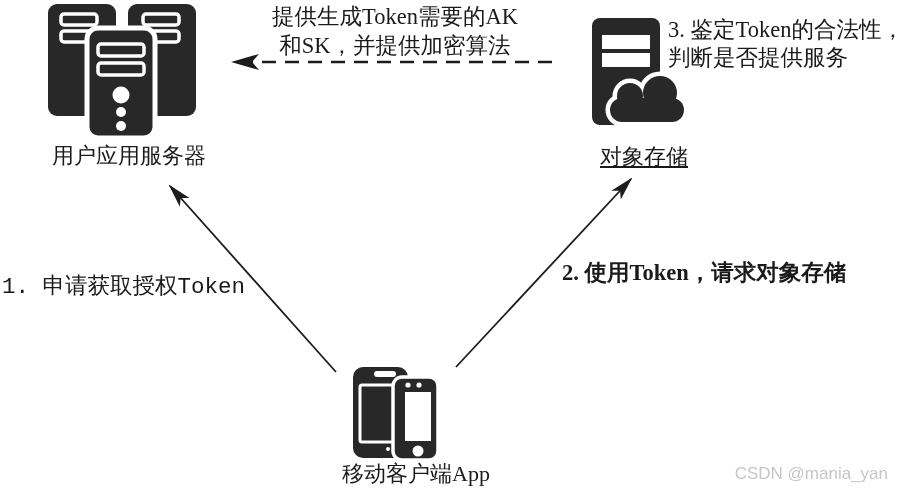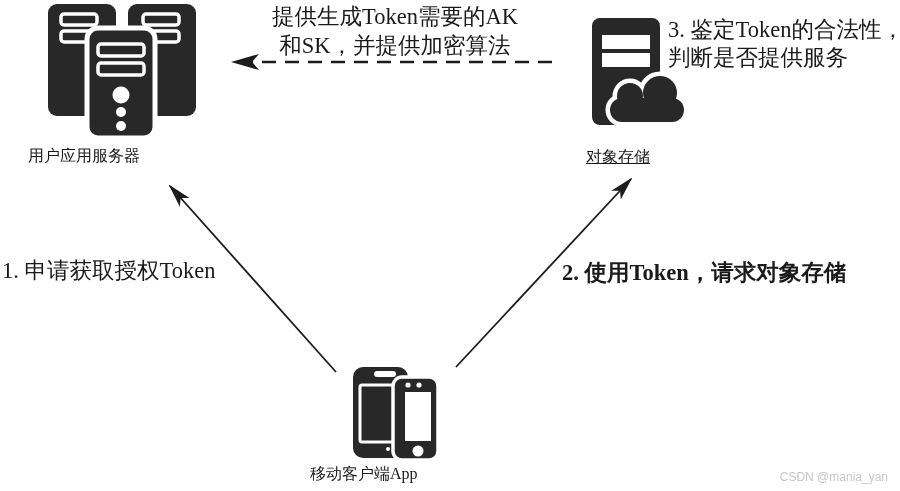--- a/index.html
+++ b/index.html
@@ -11,37 +11,37 @@
   #canvas{
     position:relative;
     width:900px;height:491px;
     background:#fff;
     overflow:hidden;
     font-family:"Liberation Serif","DejaVu Serif",serif;
     color:var(--text);
   }
   .abs{position:absolute;}
   .lbl{
-    font-size:16px;
+    font-size:22px;
     line-height:27px;
-    text-align:left;
+    text-align:right;
     white-space:nowrap;
   }
   .edge-text{
     font-size:22.5px;
     line-height:30px;
     white-space:nowrap;
   }
   .edge-text .ln{display:block;}
   .center{text-align:center;}
   .ink{fill:var(--ink);}
   svg{display:block;}
   #watermark{
     font-family:"Liberation Sans","DejaVu Sans",sans-serif;
-    font-size:12px;
+    font-size:17px;
     color:#c6c6c6;
     right:12px;bottom:7px;
     white-space:nowrap;
   }
 </style>
 </head>
 <body>
 
 <div id="canvas">
 
@@ -108,21 +108,21 @@
     <span class="ln">和SK，并提供加密算法</span>
   </div>
 
   <div class="abs lbl" style="left:310px;top:460px;width:180px;">移动客户端App</div>
 
   <div class="abs edge-text" style="left:668px;top:16px;line-height:28px;">
     <span class="ln">3. 鉴定Token的合法性，</span>
     <span class="ln">判断是否提供服务</span>
   </div>
 
-  <div class="abs edge-text" style="left:2px;top:256px;">1. 申请获取授权Token</div>
+  <div class="abs edge-text" style="left:2px;top:272px;font-family:Liberation Mono, monospace;">1. 申请获取授权Token</div>
 
   <div class="abs edge-text" style="left:562px;top:257px;line-height:32px;font-weight:bold;">
     <span class="ln">2. 使用Token，请求对象存储</span>
   </div>
 
   <div id="watermark" class="abs">CSDN @mania_yan</div>
 
 </div>
 
 </body></html>

